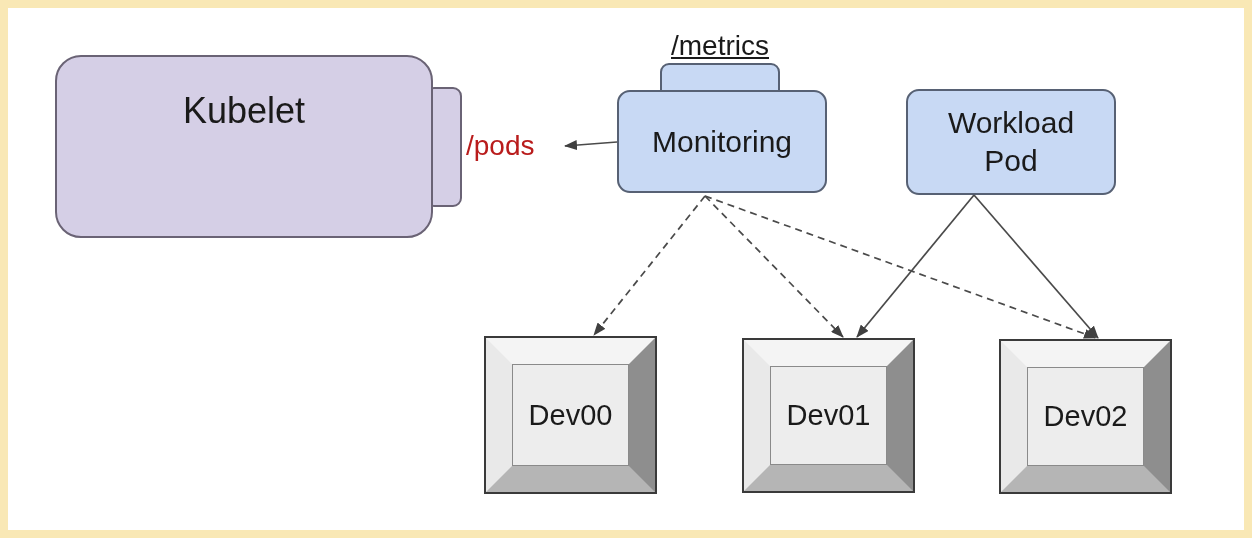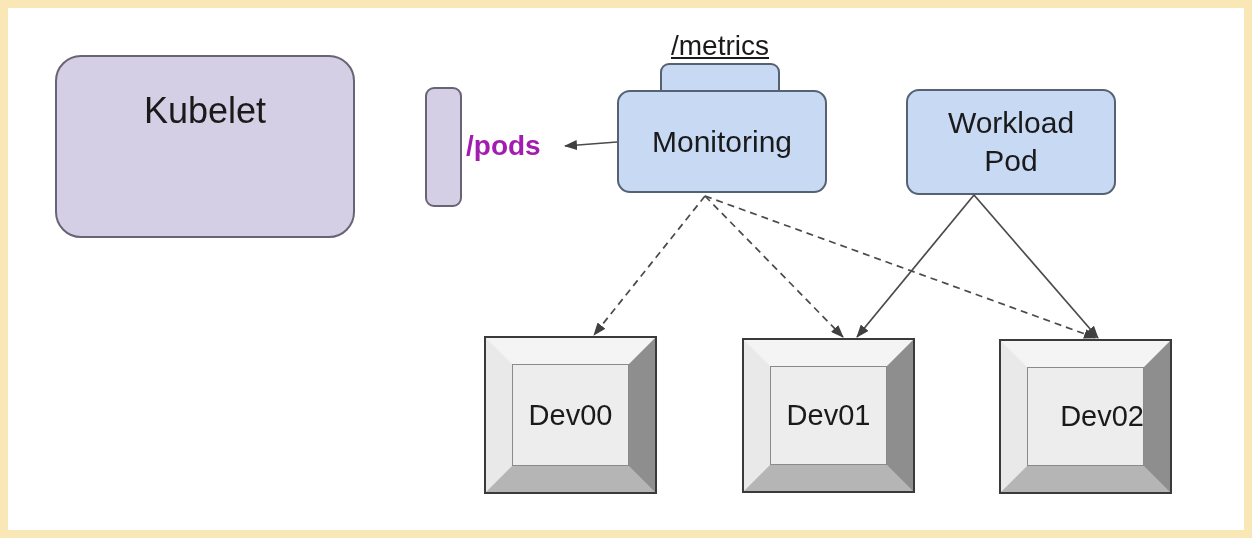--- a/index.html
+++ b/index.html
@@ -10,21 +10,21 @@
     overflow:hidden;
   }
   .canvas{
     position:absolute;left:8px;top:8px;width:1236px;height:522px;
     background:var(--canvas-color,#ffffff);
   }
   .node{position:absolute;box-sizing:border-box;color:#1a1a1a;}
 
   
   .kubelet-main{
-    left:47px;top:47px;width:300px;height:183px;
+    left:47px;top:47px;width:378px;height:183px;
     background:var(--purple-fill,#d5cfe6);
     border:2px solid var(--purple-border,#6a6375);
     border-radius:26px;z-index:2;
   }
   .kubelet-label{
     position:absolute;left:0;right:0;top:32px;
     text-align:center;font-size:36px;line-height:44px;
   }
   .kubelet-tab{
     left:417px;top:79px;width:37px;height:120px;
@@ -48,37 +48,37 @@
     background:var(--blue-fill,#c8d9f4);
     border:2px solid var(--blue-border,#576174);
     border-radius:9px;z-index:1;
   }
   .metrics-label{
     position:absolute;left:652px;top:21px;width:120px;
     text-align:center;font-size:28px;line-height:34px;color:#1a1a1a;text-decoration:underline;
   }
   .pods-label{
     position:absolute;left:458px;top:121px;
-    font-size:28px;line-height:34px;color:#a21caf;font-weight:bold;
+    font-size:28px;line-height:34px;color:#b91c1c;
   }
 
   
   .dev{
     position:absolute;box-sizing:border-box;width:171px;
     border:27px solid;
     border-color:var(--bevel-top,#f4f4f4) var(--bevel-right,#8e8e8e) var(--bevel-bottom,#b5b5b5) var(--bevel-left,#e9e9e9);
     background:var(--dev-face,#ededed);
     outline:2px solid #3a3a3a;outline-offset:-1px;
     box-shadow:inset 0 0 0 1px #8a8a8a;
     display:flex;align-items:center;justify-content:center;
     font-size:29px;color:#1a1a1a;z-index:2;
   }
   .dev0{left:477px;top:329px;height:156px;}
   .dev1{left:735px;top:331px;height:153px;}
-  .dev2{left:992px;top:332px;height:153px;justify-content:flex-end;}
+  .dev2{left:992px;top:332px;height:153px;}
 
   
   svg.edges{position:absolute;left:0;top:0;width:1236px;height:522px;z-index:3;pointer-events:none;}
   .edge{stroke:var(--line-color,#4a4a4a);stroke-width:1.7;fill:none;}
   .edge.dashed{stroke-dasharray:7 5;}
 </style>
 </head>
 <body>
 
 <div class="canvas">

